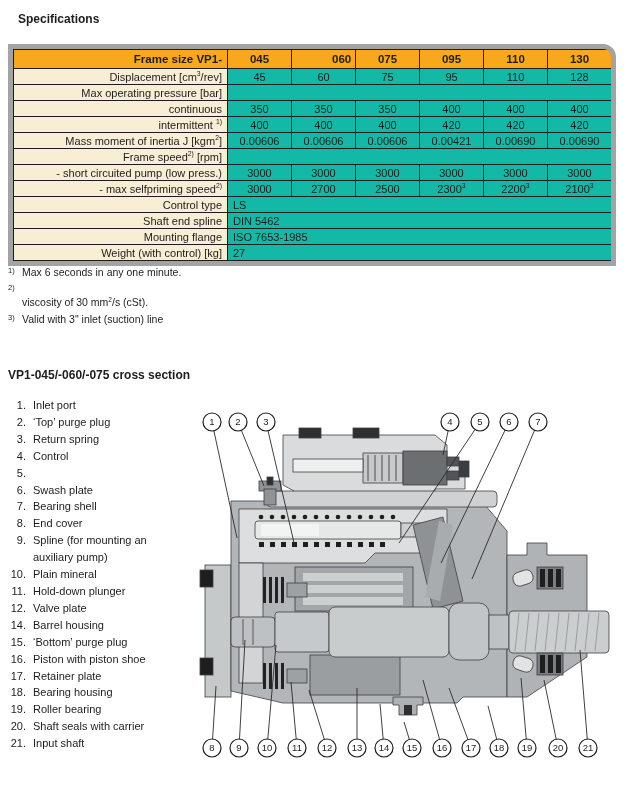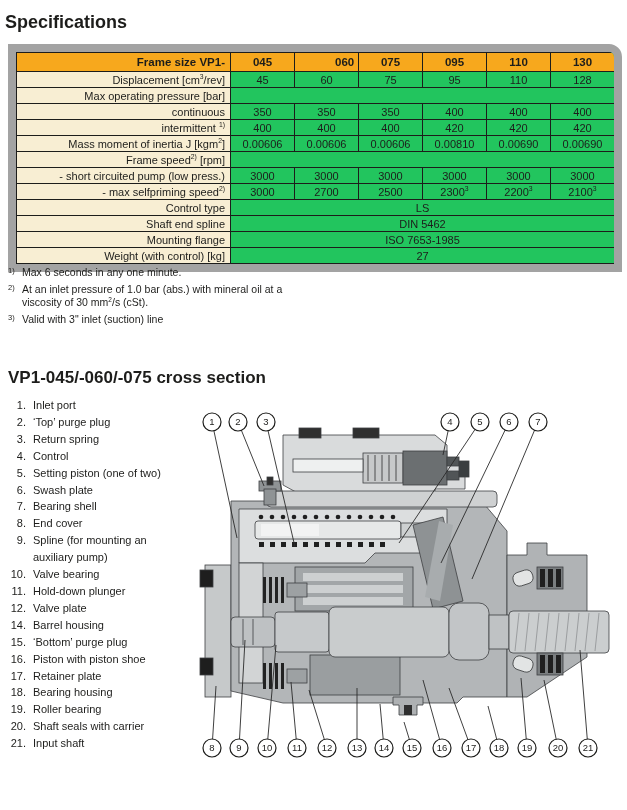--- a/index.html
+++ b/index.html
@@ -1,32 +1,32 @@
 <!DOCTYPE html>
 <html><head>
 <meta charset="utf-8">
 <style>
   html,body{margin:0;padding:0;background:#fff;}
   #page{position:relative;width:627px;height:810px;background:#ffffff;overflow:hidden;
         font-family:"Liberation Sans",sans-serif;color:#1d1d1b;}
   .b{font-weight:normal;}
   sup{font-size:0.62em;line-height:0;}
   
-  .h1{position:absolute;left:5px;top:12px;font-size:18px;font-weight:bold;}
-  .h2{position:absolute;left:8px;top:368px;font-size:17px;font-weight:bold;}
+  .h1{position:absolute;left:18px;top:12px;font-size:12px;font-weight:bold;}
+  .h2{position:absolute;left:8px;top:368px;font-size:12px;font-weight:bold;}
   
-  #spec-wrap{position:absolute;left:8px;top:44px;width:598px;border:8px solid #a3a3a3;
-             border-top-right-radius:13px;overflow:hidden;background:#22c55e;}
+  #spec-wrap{position:absolute;left:8px;top:44px;width:598px;border:5px solid #a3a3a3;
+             border-top-right-radius:13px;overflow:hidden;background:#14b8a6;}
   #spec-table{border-collapse:collapse;width:100%;table-layout:fixed;}
   #spec-table td{border:1px solid #1d1d1b;font-size:11px;height:15px;padding:0 5px;
                  overflow:hidden;white-space:nowrap;}
   #spec-table tr.hdr td{height:18px;font-weight:bold;font-size:11.5px;}
   td.lbl{text-align:right;}
   td.val{text-align:center;padding:0;}
-  td.span-cell{text-align:center;padding:0;}
+  td.span-cell{text-align:left;padding:0;}
   
   #footnotes{position:absolute;left:8px;top:266px;width:470px;font-size:10.5px;line-height:13px;}
   .fn{display:flex;margin-bottom:4px;}
   .fn .marker{width:14px;flex:0 0 14px;font-size:7.5px;vertical-align:super;position:relative;top:-2px;}
   
   #parts-list{position:absolute;left:8px;top:397px;width:192px;font-size:11px;line-height:16.9px;}
   .part{display:flex;}
   .part .num{width:18px;flex:0 0 18px;text-align:right;padding-right:7px;}
   
   #diagram{position:absolute;left:195px;top:405px;width:432px;height:372px;}
@@ -93,21 +93,21 @@
             <td class="val">400</td>
             <td class="val">420</td>
             <td class="val">420</td>
             <td class="val">420</td>
           </tr>
           <tr>
             <td class="lbl" style="background: rgb(248, 238, 211);"><span class="b">Mass moment of inertia J</span><span> [kgm</span><sup>2</sup><span>]</span></td>
             <td class="val">0.00606</td>
             <td class="val">0.00606</td>
             <td class="val">0.00606</td>
-            <td class="val">0.00810</td>
+            <td class="val">0.00421</td>
             <td class="val">0.00690</td>
             <td class="val">0.00690</td>
           </tr>
           <tr>
             <td class="lbl" style="background: rgb(248, 238, 211);"><span class="b">Frame speed</span><sup class="b">2)</sup><span class="b"> [rpm]</span></td>
             <td class="span-cell" colspan="6"></td>
           </tr>
           <tr>
             <td class="lbl" style="background: rgb(248, 238, 211);"><span>- short circuited pump (low press.)</span></td>
             <td class="val">3000</td>
@@ -146,21 +146,21 @@
     </table>
   </div>
 
   <div id="footnotes">
       <div class="fn">
         <span class="marker">1)</span>
         <span><span>Max 6 seconds in any one minute.</span></span>
       </div>
       <div class="fn">
         <span class="marker">2)</span>
-        <span><span>At an inlet pressure of 1.0 bar (abs.) with mineral oil at a</span><br><span>viscosity of 30 mm</span><sup>2</sup><span>/s (cSt).</span></span>
+        <span><br><span>viscosity of 30 mm</span><sup>2</sup><span>/s (cSt).</span></span>
       </div>
       <div class="fn">
         <span class="marker">3)</span>
         <span><span>Valid with 3" inlet (suction) line</span></span>
       </div>
     </div>
 
   <div class="h2">VP1-045/-060/-075 cross section</div>
 
   <div id="parts-list">
@@ -175,41 +175,40 @@
       <div class="part">
         <span class="num">3.</span>
         <span>Return spring</span>
       </div>
       <div class="part">
         <span class="num">4.</span>
         <span>Control</span>
       </div>
       <div class="part">
         <span class="num">5.</span>
-        <span>Setting piston (one of two)</span>
       </div>
       <div class="part">
         <span class="num">6.</span>
         <span>Swash plate</span>
       </div>
       <div class="part">
         <span class="num">7.</span>
         <span>Bearing shell</span>
       </div>
       <div class="part">
         <span class="num">8.</span>
         <span>End cover</span>
       </div>
       <div class="part">
         <span class="num">9.</span>
         <span>Spline (for mounting an<br>auxiliary pump)</span>
       </div>
       <div class="part">
         <span class="num">10.</span>
-        <span>Valve bearing</span>
+        <span>Plain mineral</span>
       </div>
       <div class="part">
         <span class="num">11.</span>
         <span>Hold-down plunger</span>
       </div>
       <div class="part">
         <span class="num">12.</span>
         <span>Valve plate</span>
       </div>
       <div class="part">

